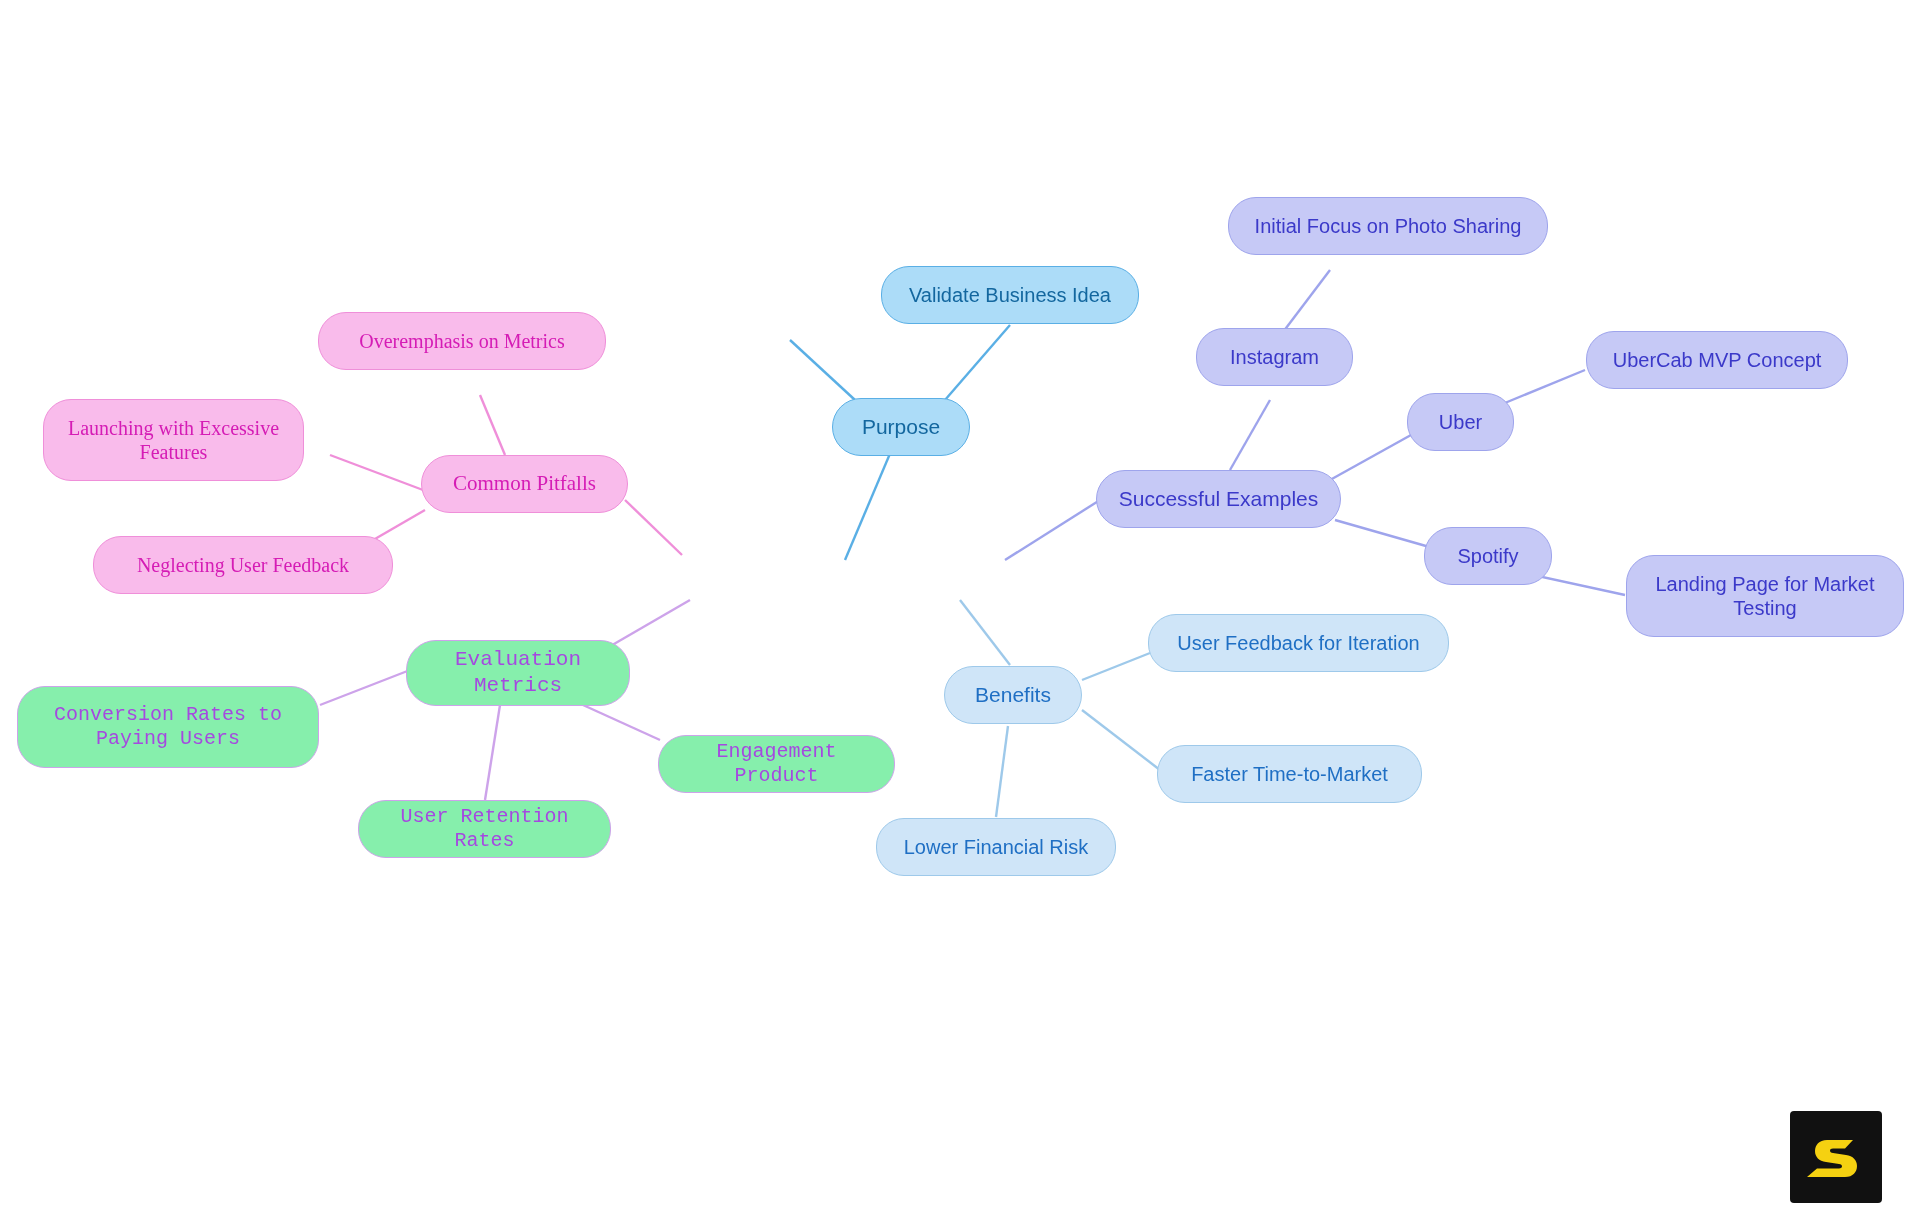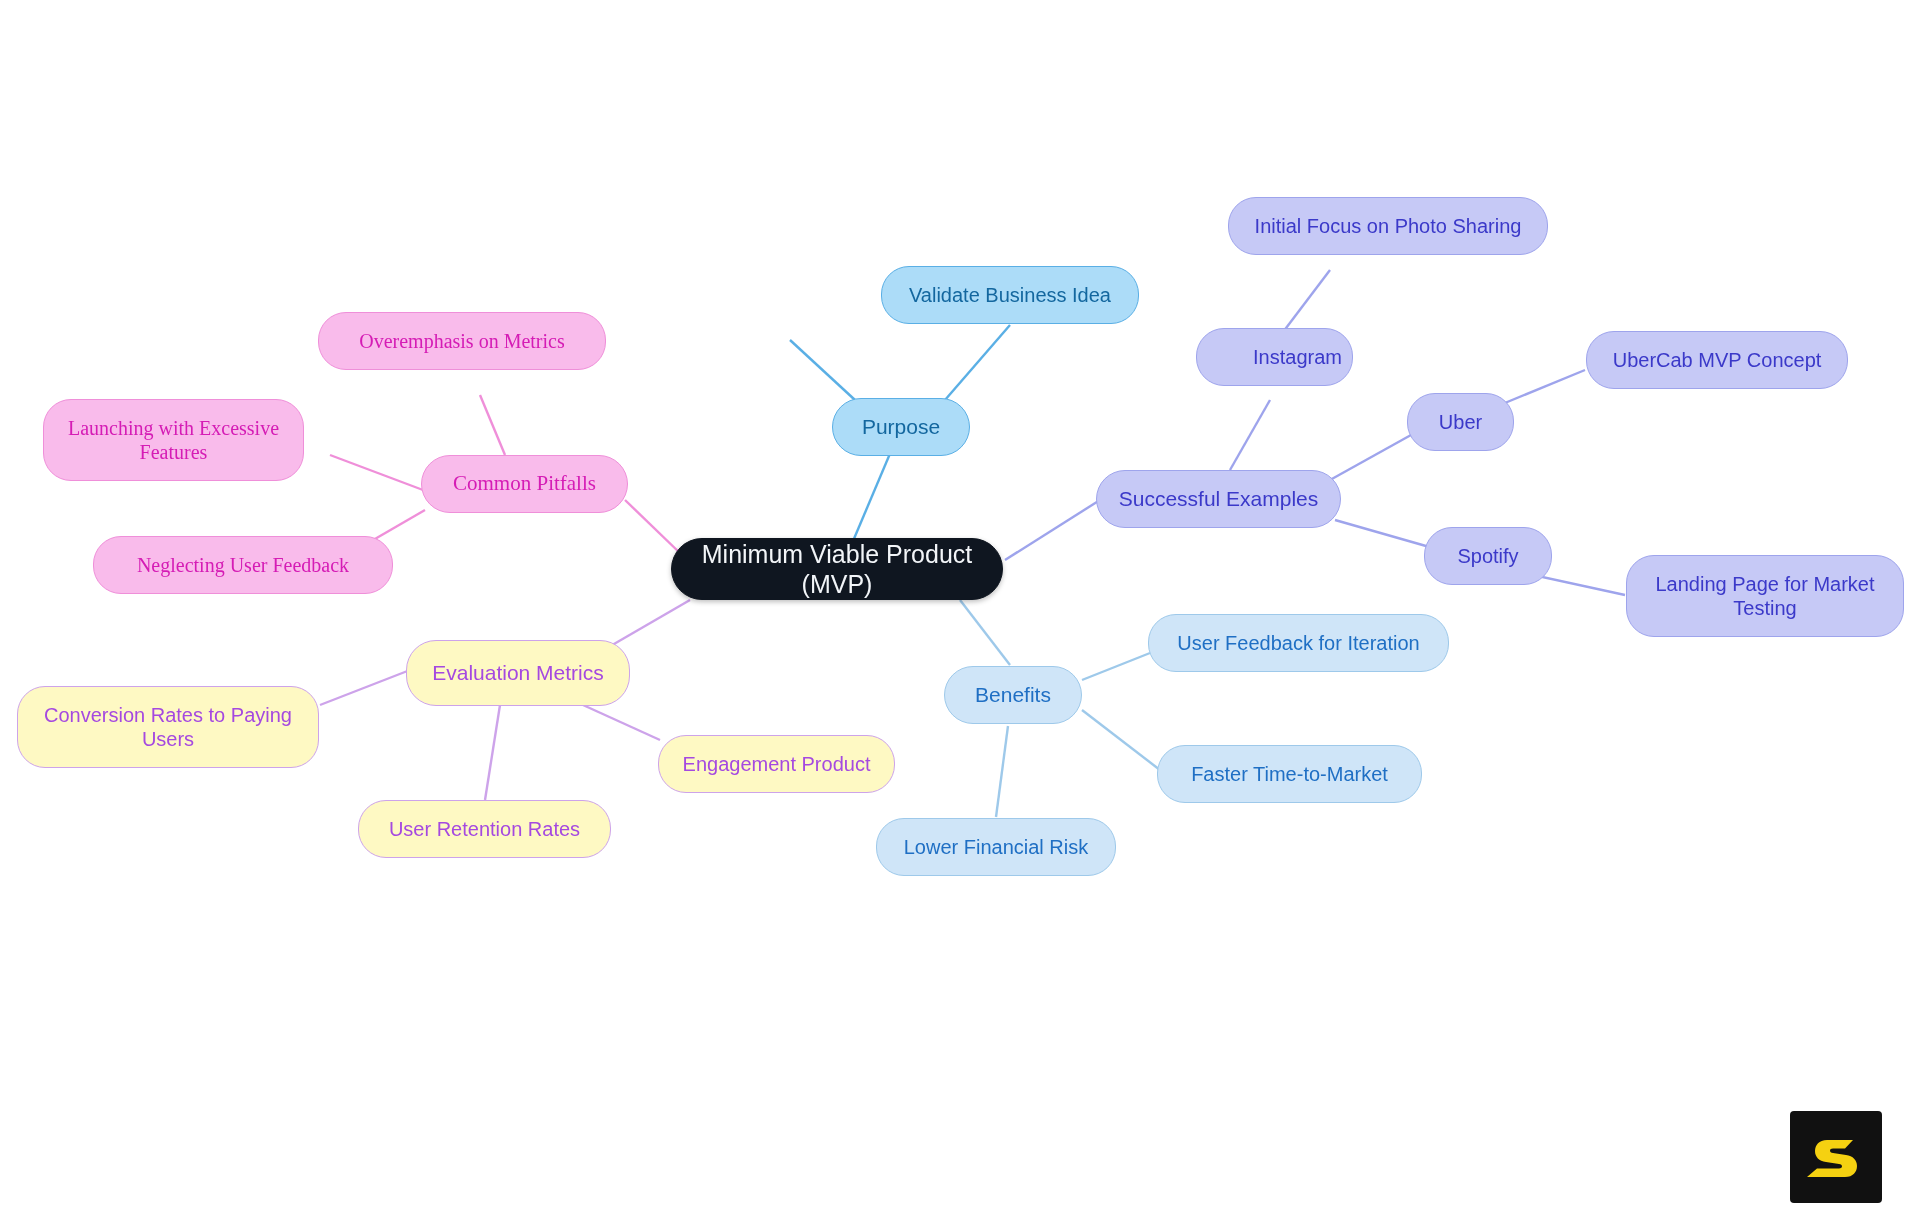--- a/index.html
+++ b/index.html
@@ -76,23 +76,24 @@
     color: #3b39c9;
   }
   
   .c-benefit {
     background: #cfe5f8;
     border-color: #9ec9ea;
     color: #1f6fc4;
   }
   
   .c-metric {
-    background: #fef9c3;
+    background: #86efac;
     border-color: #cda3ea;
     color: #a549e0;
+    font-family: Liberation Mono, monospace;
   }
 
   .lvl1 { font-size: 21px; border-radius: 30px; }
   .lvl2 { font-size: 20px; border-radius: 28px; }
 
   
   #logo {
     position: absolute;
     left: 1790px;
     top: 1111px;
@@ -133,23 +134,20 @@
     <path d="M 1082 680 L 1150 653" stroke="#9ec9ea" stroke-width="2.4" fill="none"></path>
     <path d="M 1082 710 L 1160 770" stroke="#9ec9ea" stroke-width="2.4" fill="none"></path>
     <path d="M 1008 726 L 996 817" stroke="#9ec9ea" stroke-width="2.4" fill="none"></path>
 
     <path d="M 690 600 L 595 655" stroke="#cda3ea" stroke-width="2.4" fill="none"></path>
     <path d="M 410 670 L 320 705" stroke="#cda3ea" stroke-width="2.4" fill="none"></path>
     <path d="M 500 705 L 485 800" stroke="#cda3ea" stroke-width="2.4" fill="none"></path>
     <path d="M 572 700 L 660 740" stroke="#cda3ea" stroke-width="2.4" fill="none"></path>
   </svg>
 
-  <div class="node n-root" style="left:671px; top:538px; width:332px; height:62px;">
-    <span class="node-label">Minimum Viable Product (MVP)</span>
-  </div>
 
   <div class="node lvl1 c-purpose" style="left:832px; top:398px; width:138px; height:58px;">
     <span class="node-label">Purpose</span>
   </div>
   <div class="node lvl2 c-purpose" style="left:881px; top:266px; width:258px; height:58px;">
     <span class="node-label">Validate Business Idea</span>
   </div>
 
   <div class="node lvl1 c-pitfall" style="left:421px; top:455px; width:207px; height:58px;">
     <span class="node-label">Common Pitfalls</span>
@@ -160,21 +158,21 @@
   <div class="node lvl2 c-pitfall" style="left:43px; top:399px; width:261px; height:82px;">
     <span class="node-label">Launching with Excessive Features</span>
   </div>
   <div class="node lvl2 c-pitfall" style="left:93px; top:536px; width:300px; height:58px;">
     <span class="node-label">Neglecting User Feedback</span>
   </div>
 
   <div class="node lvl1 c-example" style="left:1096px; top:470px; width:245px; height:58px;">
     <span class="node-label">Successful Examples</span>
   </div>
-  <div class="node lvl2 c-example" style="left:1196px; top:328px; width:157px; height:58px;text-align:right;">
+  <div class="node lvl2 c-example" style="left:1196px; top:328px; width:157px; height:58px;">
     <span class="node-label">Instagram</span>
   </div>
   <div class="node lvl2 c-example" style="left:1228px; top:197px; width:320px; height:58px;">
     <span class="node-label">Initial Focus on Photo Sharing</span>
   </div>
   <div class="node lvl2 c-example" style="left:1407px; top:393px; width:107px; height:58px;">
     <span class="node-label">Uber</span>
   </div>
   <div class="node lvl2 c-example" style="left:1586px; top:331px; width:262px; height:58px;">
     <span class="node-label">UberCab MVP Concept</span>

